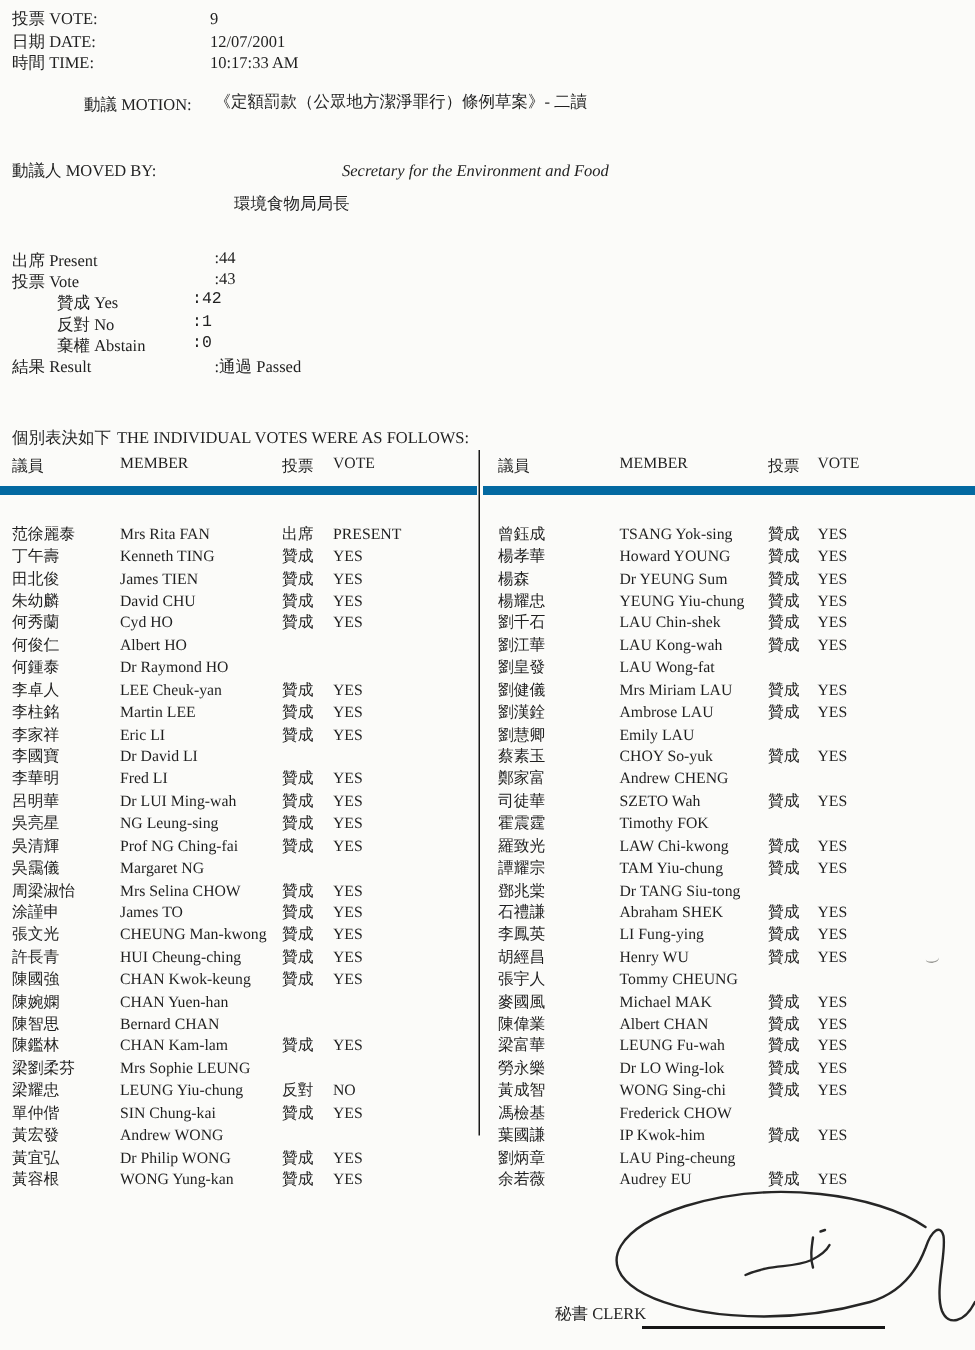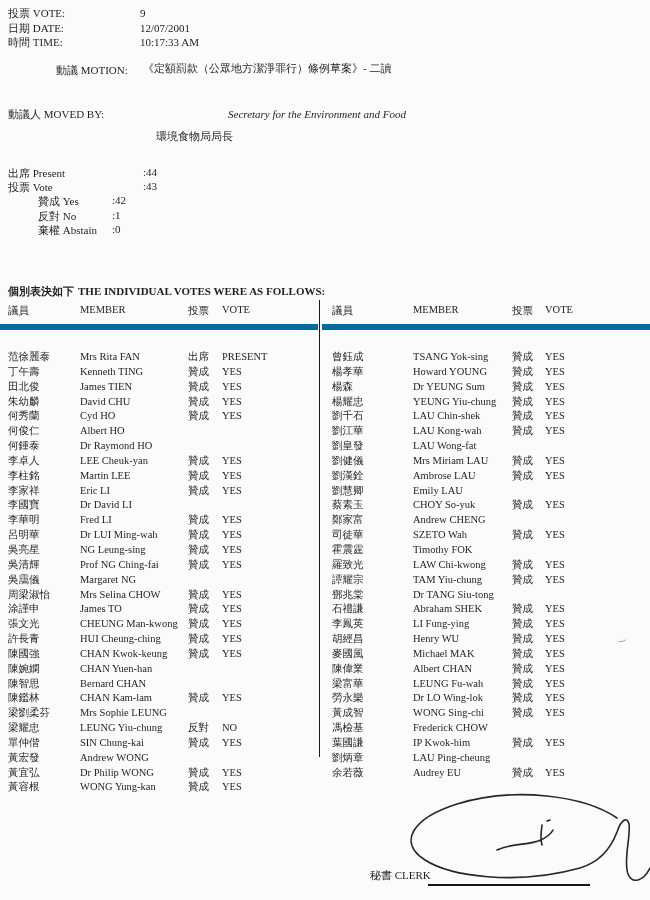--- a/index.html
+++ b/index.html
@@ -13,23 +13,23 @@
   .meta-row { line-height:14.5px; font-size:11px; white-space:nowrap; }
   .meta-row .lbl { display:inline-block; width:132px; }
   
   .motion-line { line-height:13.5px; font-size:11px; white-space:nowrap; }
   
   .sum-row { position:relative; height:14.2px; font-size:11px; white-space:nowrap; }
   .sum-row .lbl { position:absolute; left:0; }
   .sum-row.indent .lbl { left:30px; }
   .sum-row .val { position:absolute; }
   .sum-row.val-a .val { left:135px;font-family:Liberation Serif, serif; }
-  .sum-row.indent .val { left:104px; }
+  .sum-row.indent .val { left:120px;font-family:Liberation Mono, monospace; }
   
-  .heading { font-size:11px; white-space:nowrap;font-weight:bold; }
+  .heading { font-size:11px; white-space:nowrap; }
   .heading .zh { display:inline-block; width:70px; }
   
   .vtable { position:absolute; top:300px; }
   .vtable .thead {
     display:grid; height:20px; align-items:start;
     border-bottom:6px solid #0369a1; font-size:10.5px;
     padding-top:4px; box-sizing:content-box;
   }
   .vtable .rows { margin-top:20px; }
   .trow { display:grid; height:14.85px; line-height:14.85px; font-size:10.5px; white-space:nowrap; }
@@ -85,20 +85,24 @@
         <span class="val">:42</span>
     </div>
     <div class="sum-row indent">
       <span class="lbl">反對 No</span>
         <span class="val">:1</span>
     </div>
     <div class="sum-row indent">
       <span class="lbl">棄權 Abstain</span>
         <span class="val">:0</span>
     </div>
+    <div class="sum-row val-a">
+      <span class="lbl">結果 Result</span>
+        <span class="val">:通過 Passed</span>
+    </div>
   </div>
 
   <div class="abs heading" style="top:284px;left:8px;">
     <span class="zh">個別表決如下</span><span>THE INDIVIDUAL VOTES WERE AS FOLLOWS:</span>
   </div>
 
   <div class="vtable left-half">
     <div class="thead">
       <span>議員</span>
       <span>MEMBER</span>
@@ -411,20 +415,26 @@
           <span>李鳳英</span>
           <span>LI Fung-ying</span>
           <span>贊成</span>
           <span>YES</span>
         </div>
         <div class="trow">
           <span>胡經昌</span>
           <span>Henry WU</span>
           <span>贊成</span>
           <span>YES</span>
+        </div>
+        <div class="trow">
+          <span>張宇人</span>
+          <span>Tommy CHEUNG</span>
+          <span></span>
+          <span></span>
         </div>
         <div class="trow">
           <span>麥國風</span>
           <span>Michael MAK</span>
           <span>贊成</span>
           <span>YES</span>
         </div>
         <div class="trow">
           <span>陳偉業</span>
           <span>Albert CHAN</span>

